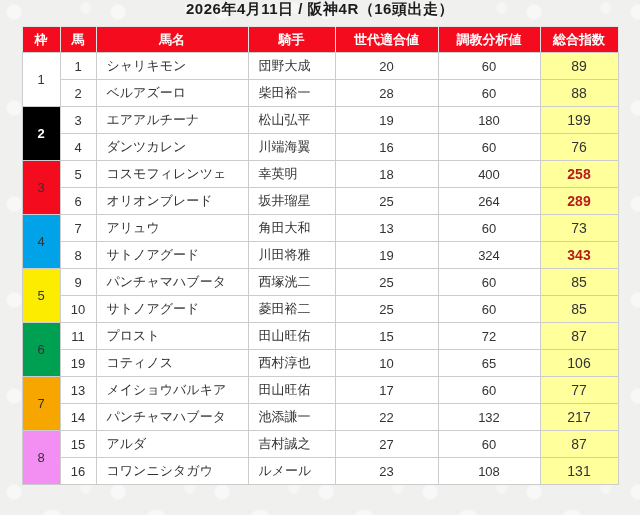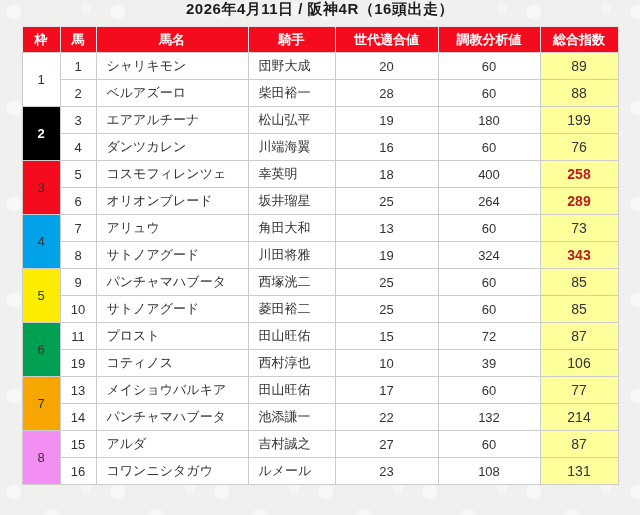--- a/index.html
+++ b/index.html
@@ -191,39 +191,39 @@
         <td class="cell-left">田山旺佑</td>
         <td>15</td>
         <td>72</td>
         <td class="index-cell">87</td>
       </tr>
       <tr>
         <td>19</td>
         <td class="cell-left">コティノス</td>
         <td class="cell-left">西村淳也</td>
         <td>10</td>
-        <td>39</td>
+        <td>65</td>
         <td class="index-cell">106</td>
       </tr>
       <tr>
         <td rowspan="2" class="frame-cell" style="background-color: rgb(247, 166, 0); color: rgb(51, 51, 51);">7</td>
         <td>13</td>
         <td class="cell-left">メイショウバルキア</td>
         <td class="cell-left">田山旺佑</td>
         <td>17</td>
         <td>60</td>
         <td class="index-cell">77</td>
       </tr>
       <tr>
         <td>14</td>
         <td class="cell-left">パンチャマハブータ</td>
         <td class="cell-left">池添謙一</td>
         <td>22</td>
         <td>132</td>
-        <td class="index-cell">214</td>
+        <td class="index-cell">217</td>
       </tr>
       <tr>
         <td rowspan="2" class="frame-cell" style="background-color: rgb(243, 142, 242); color: rgb(51, 51, 51);">8</td>
         <td>15</td>
         <td class="cell-left">アルダ</td>
         <td class="cell-left">吉村誠之</td>
         <td>27</td>
         <td>60</td>
         <td class="index-cell">87</td>
       </tr>

